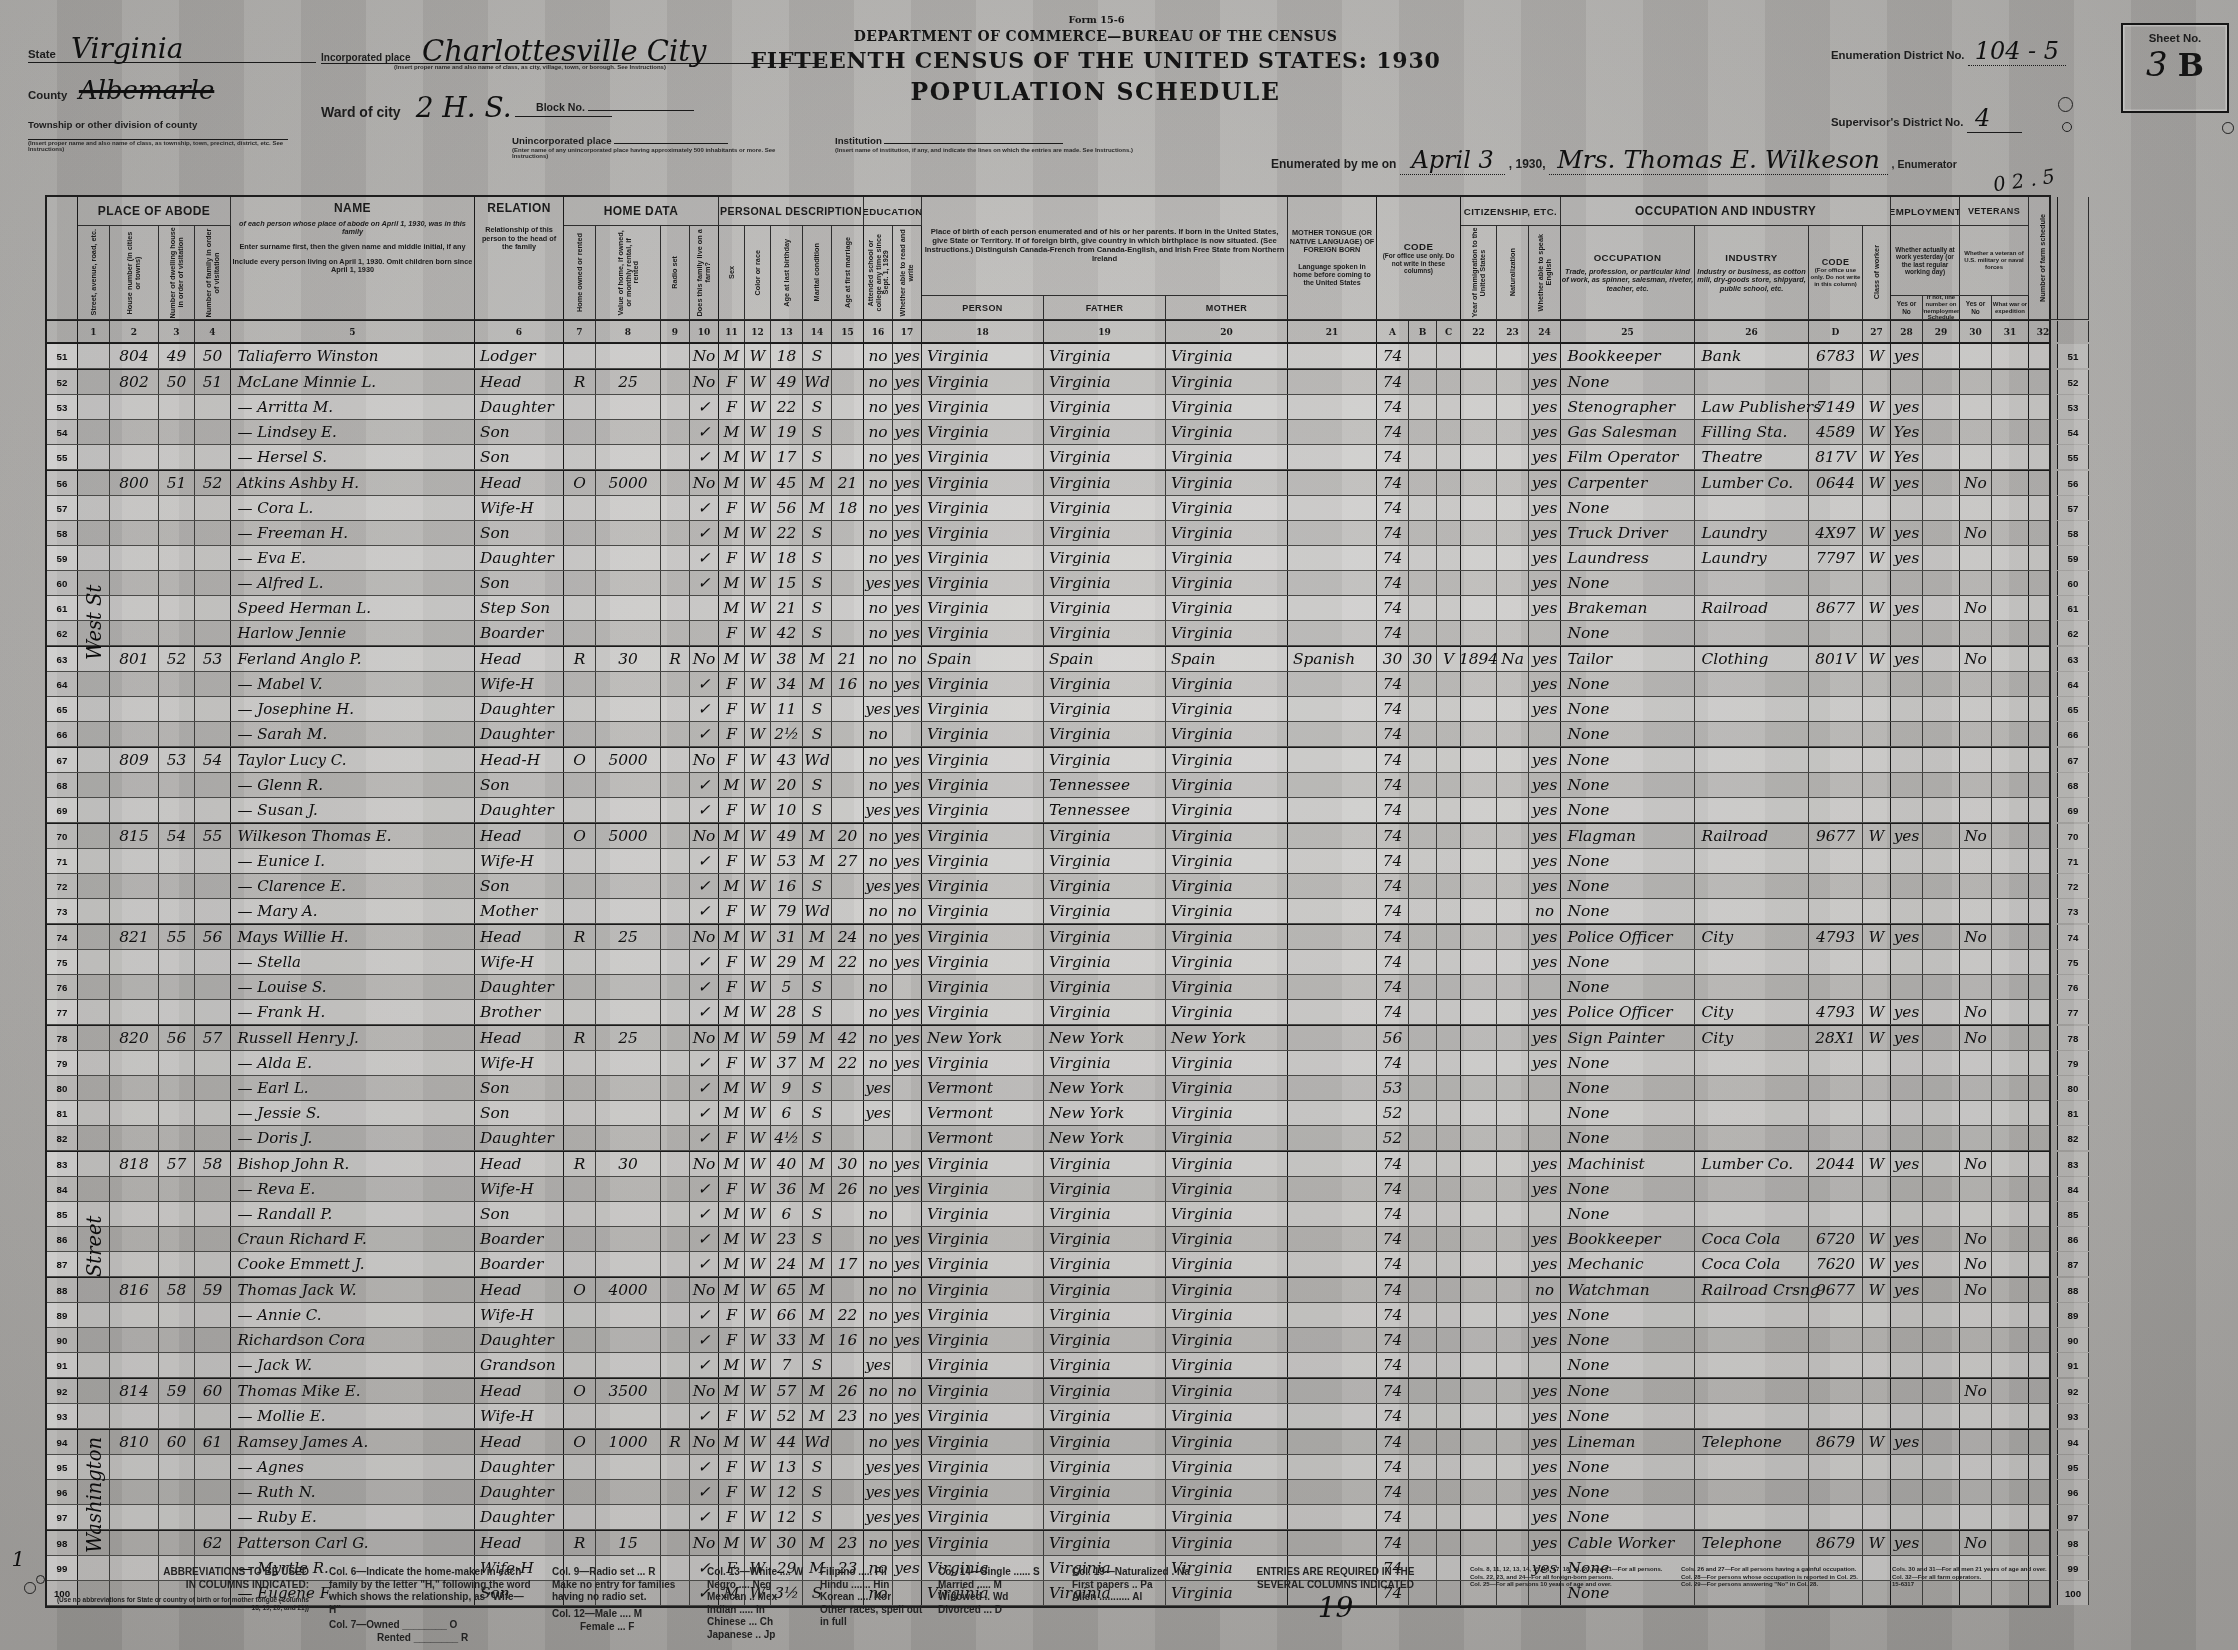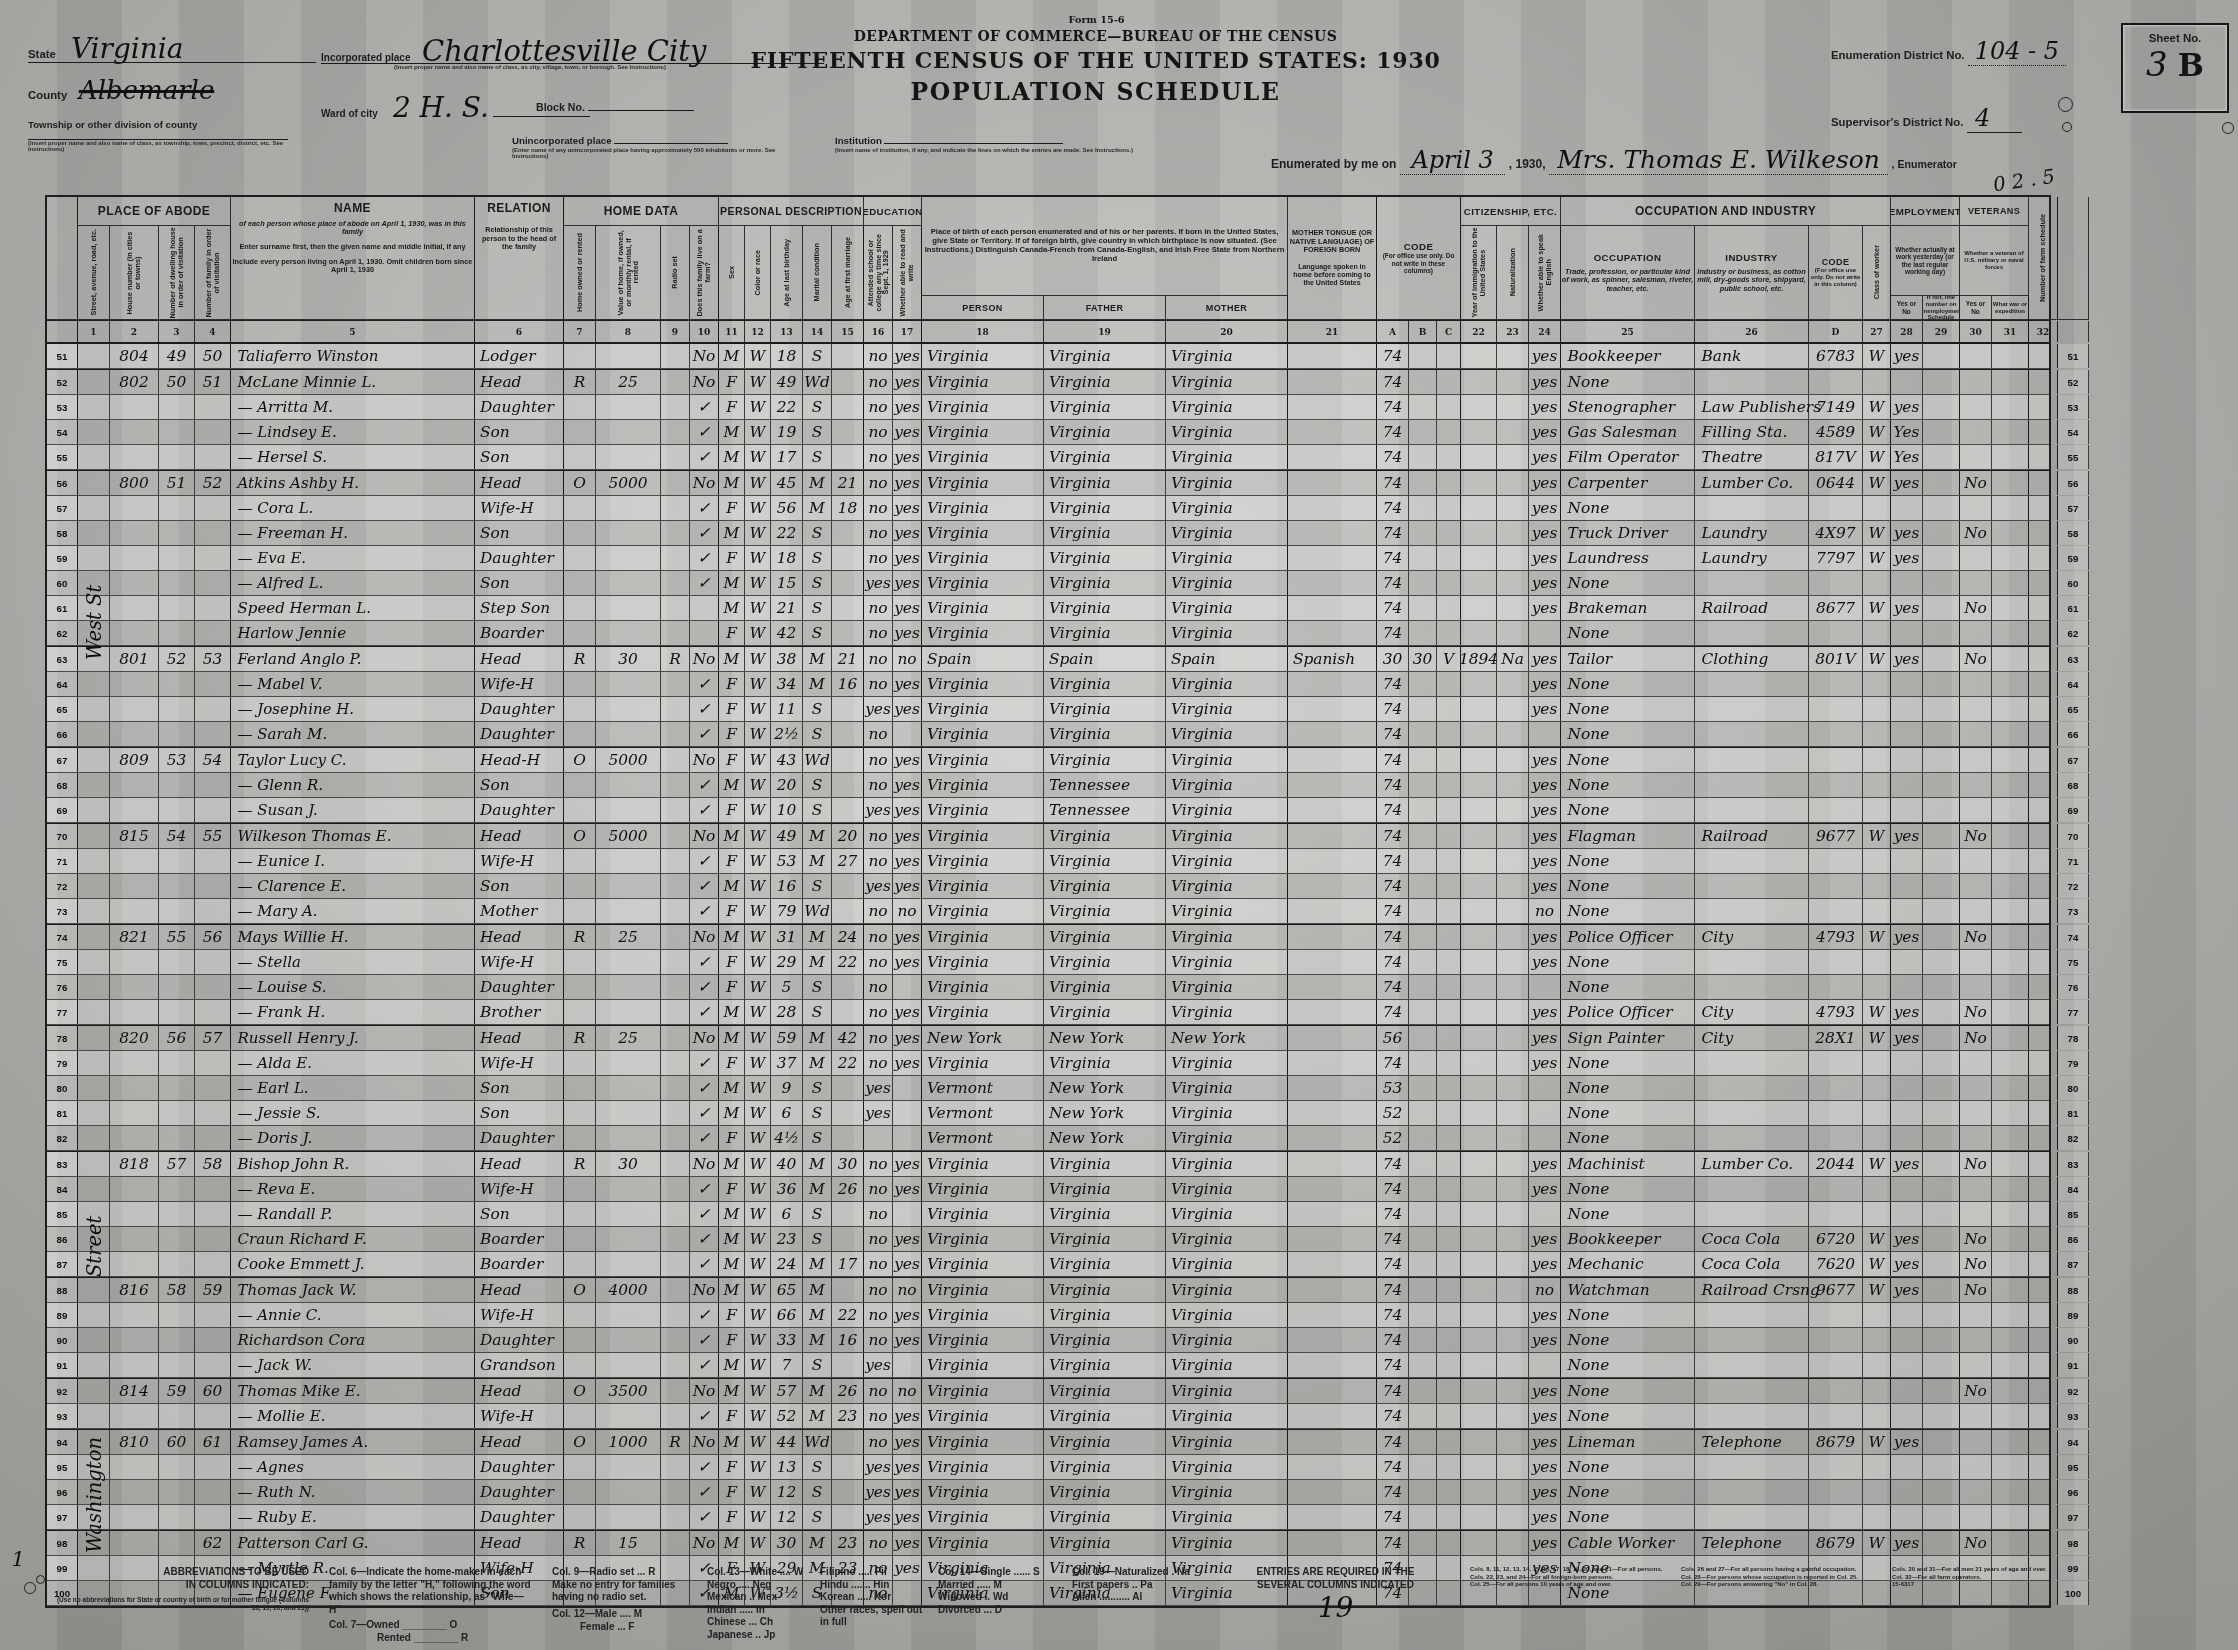--- a/index.html
+++ b/index.html
@@ -64,21 +64,21 @@
     <div class="tiny" style="font-size:6px;">(Insert proper name and also name of class, as township, town, precinct, district, etc.  See Instructions)</div>
   </div>
 
   <div class="abs" style="left:321px;top:34px;width:520px;">
     <span class="lbl" style="font-size:10px;">Incorporated place</span>
     <span class="hw" style="font-size:29px;margin-left:8px;">Charlottesville City</span>
     <div class="rule" style="margin-top:-4.9px;width:503px;"></div>
     <div class="tiny" style="font-size:6px;margin-left:73px;width:390px;">(Insert proper name and also name of class, as city, village, town, or borough.  See Instructions)</div>
   </div>
   <div class="abs" style="left:321px;top:91px;">
-    <span class="lbl" style="font-size:10px;">Ward of city</span>
+    <span class="lbl" style="font-size:14px;">Ward of city</span>
     <span class="hw" style="font-size:28px;margin-left:11.4px;">2 H. S.</span>
     <span class="rule" style="display:inline-block;width:97px;"></span>
   </div>
   <div class="abs" style="left:536px;top:99px;">
     <span class="lbl" style="font-size:10.6px;">Block No.</span>
     <span class="rule" style="display:inline-block;width:106px;"></span>
   </div>
   <div class="abs tiny" style="left:512px;top:136px;width:268px;">
     <span class="lbl" style="font-size:9.7px;">Unincorporated place</span>
     <span class="rule" style="display:inline-block;width:114px;"></span>

